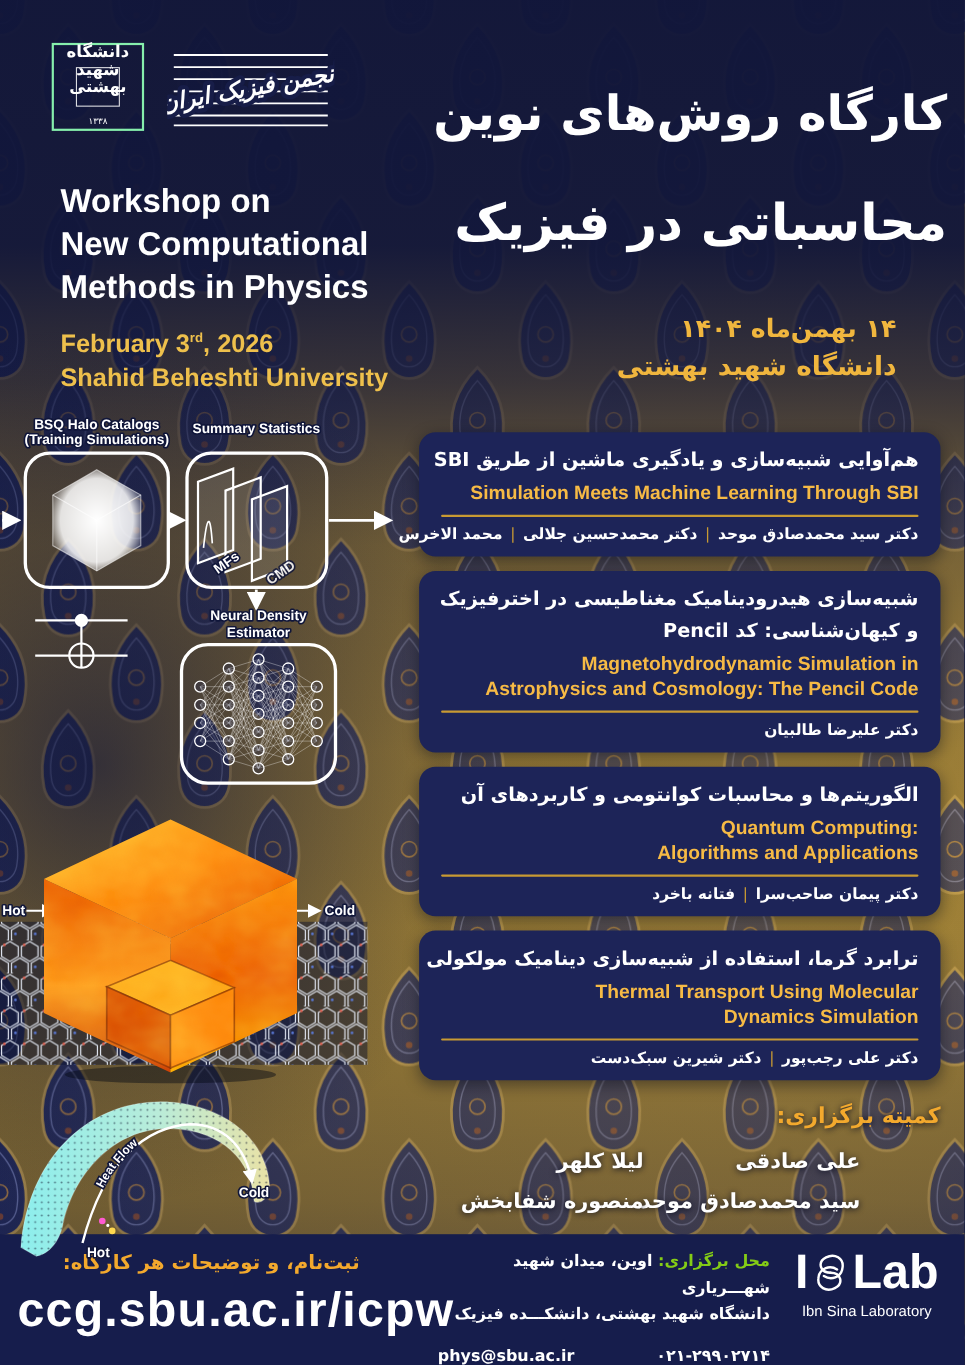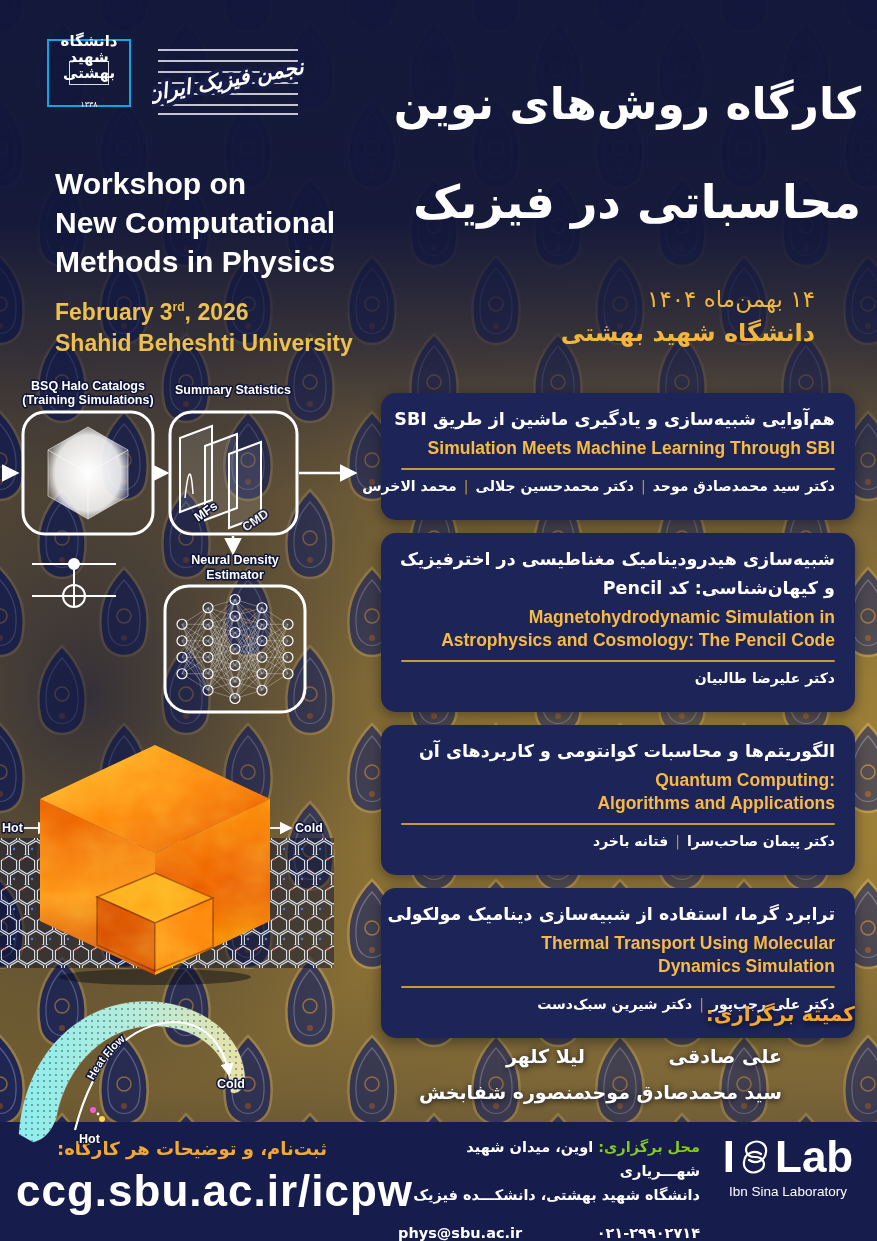--- a/index.html
+++ b/index.html
@@ -9,54 +9,54 @@
   .fa{font-family:"DejaVu Sans",sans-serif}
   .abs{position:absolute}
   svg.bg{position:absolute;left:0;top:0;z-index:0}
   .shade{position:absolute;inset:0;z-index:1;pointer-events:none;background:
     radial-gradient(520px 560px at 10% 56%, rgba(17,22,58,0.72), rgba(17,22,58,0) 72%),
     linear-gradient(180deg, rgba(17,22,58,0.98) 0%, rgba(17,22,58,0.96) 18%,
       rgba(17,22,58,0.72) 28%, rgba(17,22,58,0.30) 40%, rgba(17,22,58,0.08) 55%,
       rgba(17,22,58,0.05) 68%, rgba(17,22,58,0.28) 88%, rgba(17,22,58,0.55) 100%);}
 
   
-  .sbu-logo{left:47px;top:39px;width:84px;height:68px;border:2px solid #0ea5e9;padding:20px;z-index:3}
+  .sbu-logo{left:47px;top:39px;width:84px;height:80px;border:2px solid #86efac;padding:20px;z-index:3}
   .sbu-inner{width:100%;height:100%;border:1px solid rgba(255,255,255,.85);display:flex;
              flex-direction:column;align-items:center;justify-content:center;color:#fff;
              font-weight:bold;font-size:15px;line-height:16px;text-align:center}
   .sbu-year{font-size:8px;margin-top:16px;font-weight:normal}
   .psi-logo{left:152px;top:42px;z-index:3}
 
   
   .title-en{left:55px;top:164px;color:#fff;font-size:30px;font-weight:600;line-height:39px;z-index:3}
   .date-en{left:55px;top:299px;color:#eec04c;font-size:23px;font-weight:600;z-index:3}
   .date-en sup{font-size:12px}
   .venue-en{left:55px;top:330px;color:#eec04c;font-size:23px;font-weight:600;z-index:3}
 
   
   .title-fa{right:16px;top:56px;direction:rtl;text-align:right;color:#fff;z-index:3}
   .title-fa .l1{font-size:44px;line-height:96px;font-weight:600}
   .title-fa .l2{font-size:46px;line-height:100px;font-weight:700}
-  .date-fa{right:62px;top:286px;color:#f0b63e;font-size:23px;font-weight:400;direction:rtl;z-index:3}
+  .date-fa{right:62px;top:286px;color:#f0b63e;font-size:23px;font-weight:700;direction:rtl;z-index:3}
   .venue-fa{right:62px;top:319px;color:#f0b63e;font-size:24px;font-weight:700;direction:rtl;z-index:3}
 
   
   .fig{z-index:3}
   .fig text{font-family:"Liberation Sans",sans-serif}
   .figlabel{font-size:12.5px;font-weight:bold;fill:#fff;paint-order:stroke;stroke:#10163a;
             stroke-width:3px;stroke-linejoin:round}
   .matrix{left:14px;top:600px;display:flex;align-items:center;z-index:3;color:#fff}
   .mgrid{display:grid;grid-template-columns:repeat(4,29px);row-gap:10px;
          font-family:"DejaVu Serif",serif;font-size:24px;text-align:center}
   .fig4{z-index:6}
 
   
   .cards{position:absolute;left:381px;top:393px;width:474px;display:flex;
          flex-direction:column;gap:13px;z-index:3}
-  .card{background:#1d2458;border-radius:15px;padding:12px 20px 24px;direction:rtl;
+  .card{background:#1d2458;border-radius:15px;padding:12px 20px 10px;direction:rtl;
         box-shadow:0 4px 14px rgba(5,8,24,.45)}
   .card-title-fa{font-family:"DejaVu Sans",sans-serif;font-weight:700;font-size:17.5px;
                  line-height:29px;color:#fff;white-space:nowrap}
   .card-title-en{direction:ltr;text-align:right;font-weight:700;font-size:17.5px;
                  line-height:23px;color:#f6ba45;margin-top:3px}
   .card-divider{height:2px;background:#c89a33;margin:8px 0 7px;border-radius:1px}
   .card-speakers{font-family:"DejaVu Sans",sans-serif;font-weight:600;font-size:14px;
                  line-height:19px;color:#fff;white-space:nowrap}
   .speaker-sep{color:#c89a33;margin:0 7px;font-weight:400}
 

